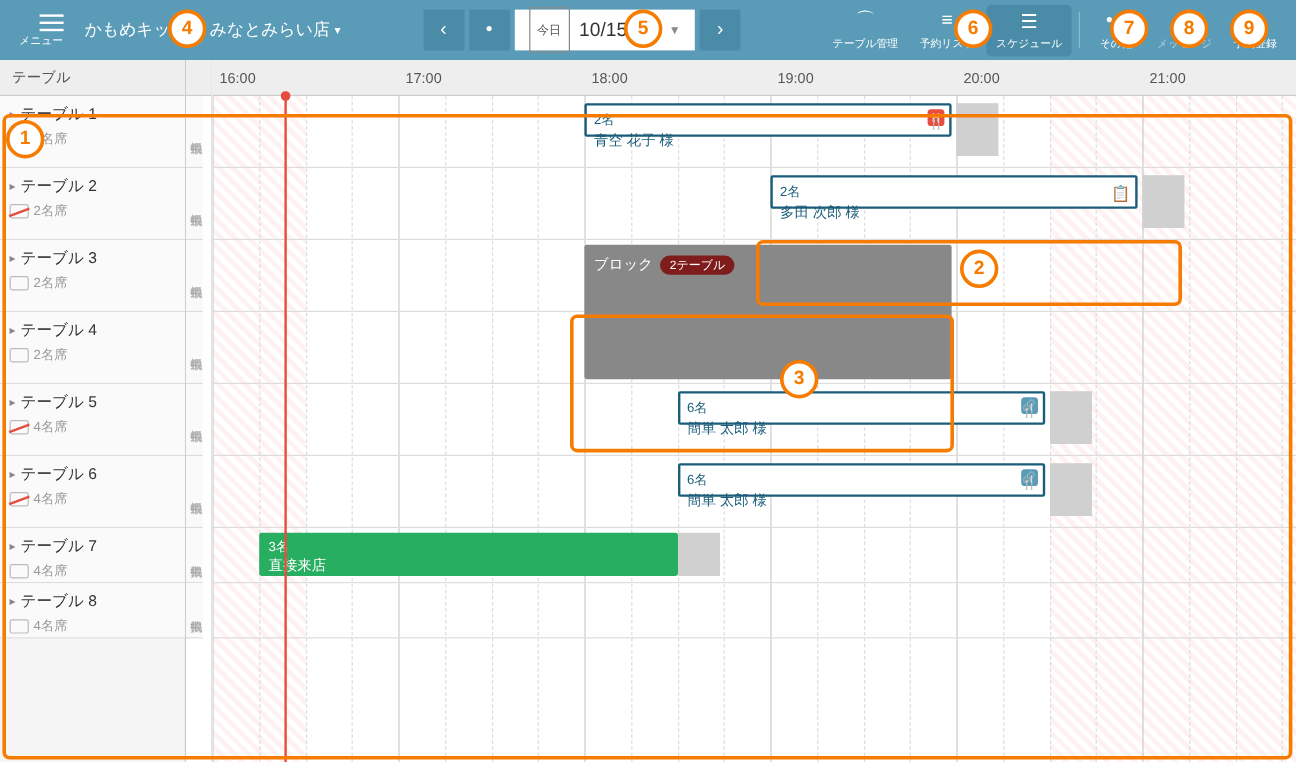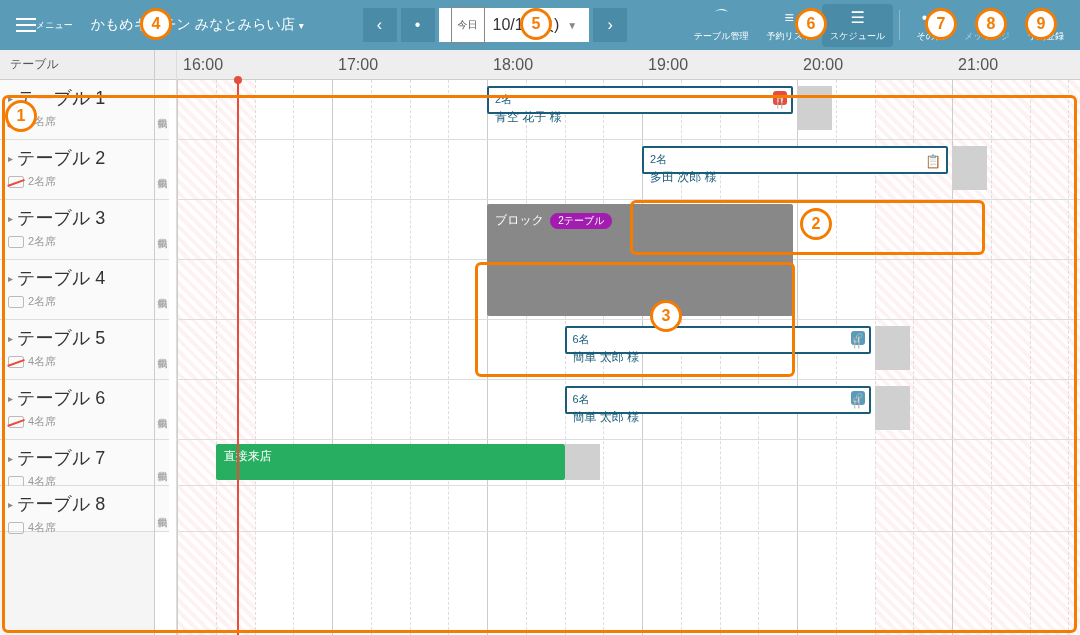--- a/index.html
+++ b/index.html
@@ -1,18 +1,18 @@
 <!DOCTYPE html>
 <html><head>
 <meta charset="utf-8">
 <style>
 * { box-sizing: border-box; margin: 0; padding: 0; }
 body { font-family: -apple-system, "Hiragino Sans", sans-serif; font-size: 12px; background: #fff; overflow: hidden; }
 .header { background: #5a9cb8; height: 50px; display: flex; align-items: center; padding: 0 8px; color: #fff; }
-.menu-btn { display: flex; flex-direction: row; align-items: center; padding: 4px 8px; cursor: pointer; }
+.menu-btn { display: flex; flex-direction: column; align-items: flex-end; padding: 4px 8px; cursor: pointer; }
 .menu-btn .bars { width: 20px; height: 2px; background: #fff; box-shadow: 0 -6px 0 #fff, 0 6px 0 #fff; margin: 8px 0; }
 .menu-btn .lbl { font-size: 9px; }
 .store { margin-left: 10px; font-size: 14px; display: flex; align-items: center; cursor: pointer; }
 .store .caret { margin-left: 4px; font-size: 10px; }
 .date-nav { margin-left: auto; margin-right: auto; display: flex; align-items: center; gap: 4px; }
 .nav-btn { width: 34px; height: 34px; background: #4a8ca8; display: flex; align-items: center; justify-content: center; cursor: pointer; color: #fff; font-size: 16px; }
 .date-box { background: #fff; color: #333; height: 34px; display: flex; align-items: center; padding: 0 12px; cursor: pointer; gap: 8px; }
 .today-badge { border: 1px solid #888; padding: 11px 6px; font-size: 10px; border-radius: 2px; color: #555; }
 .date-text { font-size: 16px; }
 .caret-down { color: #888; font-size: 10px; }
@@ -24,26 +24,26 @@
 .tool.dim { opacity: 0.5; }
 .divider { width: 1px; height: 30px; background: rgba(255,255,255,0.3); margin: 0 4px; }
 
 .main { position: relative; display: flex; height: calc(635px - 50px); }
 .sidebar { width: 155px; border-right: 1px solid #ccc; background: #f5f5f5; flex-shrink: 0; }
 .sidebar-head { height: 30px; display: flex; align-items: center; padding: 0 10px; font-size: 12px; color: #555; border-bottom: 1px solid #ccc; background: #eee; }
 .status-col { width: 22px; border-right: 1px solid #ddd; flex-shrink: 0; }
 .status-head { height: 30px; border-bottom: 1px solid #ccc; background: #eee; }
 .grid { flex: 1; position: relative; overflow: hidden; }
 .time-head { height: 30px; display: flex; border-bottom: 1px solid #ccc; background: #eee; position: relative; }
-.time-cell { width: 155px; flex-shrink: 0; padding: 0 6px; display: flex; align-items: center; color: #555; font-size: 16px; position: relative; }
+.time-cell { width: 155px; flex-shrink: 0; padding: 0 6px; display: flex; align-items: center; color: #555; font-size: 12px; position: relative; }
 
 .row { height: 60px; border-bottom: 1px solid #ddd; display: flex; position: relative; }
 .row.short { height: 46px; }
 .side-cell { width: 155px; padding: 6px 8px; background: #fafafa; }
-.tbl-name { font-size: 18px; color: #333; display: flex; align-items: center; gap: 4px; }
+.tbl-name { font-size: 13px; color: #333; display: flex; align-items: center; gap: 4px; }
 .tbl-name::before { content: "▸"; font-size: 10px; color: #888; }
 .tbl-seats { font-size: 11px; color: #999; margin-top: 4px; display: flex; align-items: center; gap: 4px; }
 .seat-icon { width: 16px; height: 12px; border: 1px solid #bbb; border-radius: 2px; position: relative; }
 .seat-icon.red::after { content: ""; position: absolute; left: -2px; top: 5px; width: 18px; height: 1.5px; background: #e74c3c; transform: rotate(-20deg); }
 
 .status-cell { height: 60px; border-bottom: 1px solid #ddd; display: flex; align-items: center; justify-content: center; writing-mode: vertical-rl; font-size: 10px; color: #aaa; background: #fafafa; }
 .status-cell.short { height: 46px; }
 
 .grid-bg { position: absolute; top: 30px; left: 0; right: 0; bottom: 0; }
 .grid-col { position: absolute; top: 0; bottom: 0; border-right: 1px dashed #ddd; }
@@ -60,21 +60,21 @@
 .event .icons { position: absolute; top: 3px; right: 4px; display: flex; gap: 2px; }
 .event .icons-bottom { position: absolute; bottom: 3px; right: 4px; display: flex; gap: 2px; color: #1a5d7a; font-size: 11px; }
 .badge-red { background: #e74c3c; color: #fff; width: 14px; height: 14px; border-radius: 3px; display: flex; align-items: center; justify-content: center; font-size: 9px; font-weight: bold; }
 .badge-link { background: #5a9cb8; color: #fff; width: 14px; height: 14px; border-radius: 3px; display: flex; align-items: center; justify-content: center; font-size: 9px; }
 .badge-note { color: #1a5d7a; font-size: 13px; }
 .tail { position: absolute; top: 6px; height: 44px; background: #d0d0d0; }
 
 .block { position: absolute; top: 4px; background: #888; color: #fff; padding: 6px 8px; border-radius: 2px; cursor: pointer; }
 .block .time { font-size: 11px; }
 .block .label { font-size: 12px; margin-top: 2px; display: flex; align-items: center; gap: 6px; }
-.block .pill { background: #a21caf; padding: 1px 8px; border-radius: 10px; font-size: 10px; }
+.block .pill { background: #7f1d1d; padding: 1px 8px; border-radius: 10px; font-size: 10px; }
 
 .walkin { position: absolute; top: 4px; height: 36px; background: #27ae60; color: #fff; padding: 4px 8px; border-radius: 2px; cursor: pointer; }
 .walkin .guests { font-size: 11px; }
 .walkin .name { font-size: 12px; }
 .walkin-tail { position: absolute; top: 4px; height: 36px; background: #d0d0d0; }
 
 .now-line { position: absolute; top: 0; bottom: 0; width: 2px; background: #e74c3c; z-index: 5; }
 .now-line::before { content: ""; position: absolute; top: -4px; left: -3px; width: 8px; height: 8px; background: #e74c3c; border-radius: 50%; }
 
 .callout { position: absolute; width: 32px; height: 32px; border: 3px solid #f57c00; border-radius: 50%; background: #fff; color: #f57c00; font-weight: bold; font-size: 16px; display: flex; align-items: center; justify-content: center; z-index: 20; }
@@ -286,20 +286,21 @@
               <span class="badge-link">🔗</span>
             </div>
   <div class="icons-bottom">
               <span>🍴</span>
             </div>
           </div>
   <div class="tail" style="left:697.5px; width:35px;"></div>
         </div>
         <div class="grid-row short">
           <div class="walkin" style="left:38.75px; width:348.75px;">
+  <div class="guests">3名</div>
   <div class="name">直接来店</div>
           </div>
   <div class="walkin-tail" style="left:387.5px; width:35px;"></div>
         </div>
         <div class="grid-row short"></div>
       </div>
     <div class="now-line" style="left:60px; top:30px;"></div>
   </div>
 </div>
 

